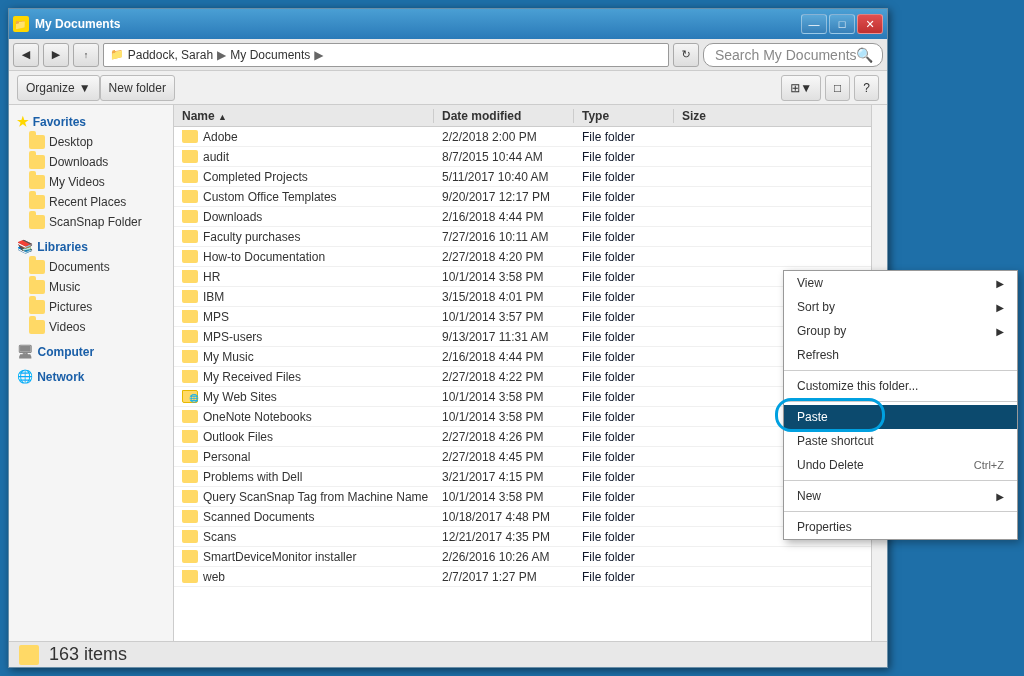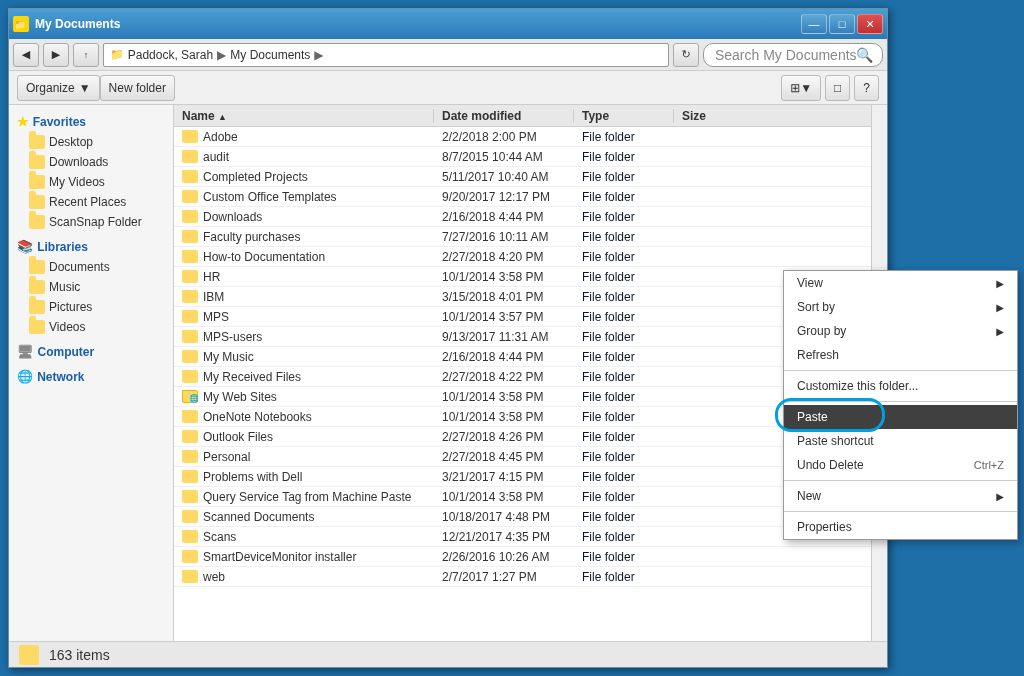--- a/index.html
+++ b/index.html
@@ -307,21 +307,21 @@
       gap: 10px;
       flex-shrink: 0;
     }
     .status-icon {
       width: 20px;
       height: 20px;
       background: #ffd966;
       border-radius: 2px;
     }
     .status-text {
-      font-size: 14px;
+      font-size: 18px;
       color: #333;
     }
 
     
     .context-menu {
       position: absolute;
       top: 270px;
       left: 783px;
       width: 235px;
       background: white;
@@ -334,21 +334,21 @@
       display: flex;
       align-items: center;
       padding: 0 13px;
       font-size: 12px;
       color: #333;
       cursor: pointer;
       position: relative;
       justify-content: space-between;
     }
     .menu-item.highlighted {
-      background: #404040;
+      background: #0c4a6e;
       color: white;
     }
     .menu-separator {
       height: 1px;
       background: #ccc;
       margin: 3px 0;
     }
     .menu-arrow { font-size: 10px; }
     .menu-shortcut { font-size: 11px; color: #666; }
 
@@ -665,21 +665,21 @@
       <div class="folder-icon"></div>
       <span>Problems with Dell</span>
     </div>
     <div class="file-date">3/21/2017 4:15 PM</div>
     <div class="file-type">File folder</div>
     <div class="file-size"></div>
   </div>
           <div class="file-row">
     <div class="file-name">
       <div class="folder-icon"></div>
-      <span>Query Service Tag from Machine Paste</span>
+      <span>Query ScanSnap Tag from Machine Name</span>
     </div>
     <div class="file-date">10/1/2014 3:58 PM</div>
     <div class="file-type">File folder</div>
     <div class="file-size"></div>
   </div>
           <div class="file-row">
     <div class="file-name">
       <div class="folder-icon"></div>
       <span>Scanned Documents</span>
     </div>

